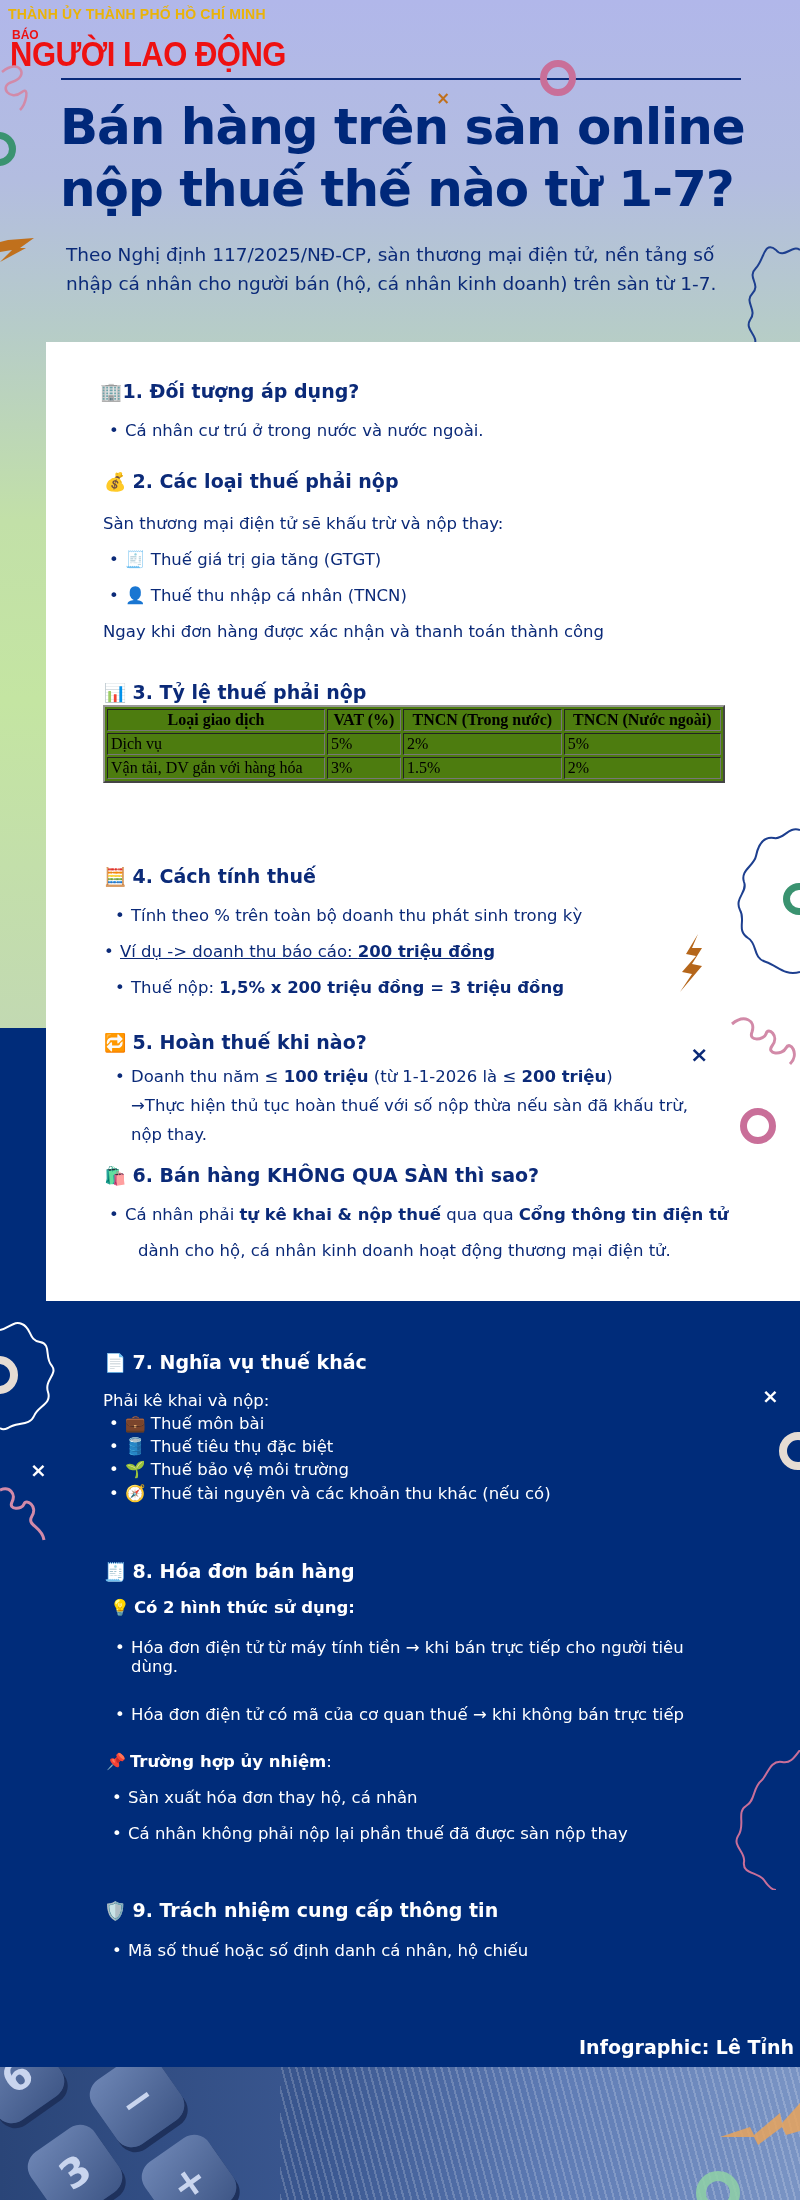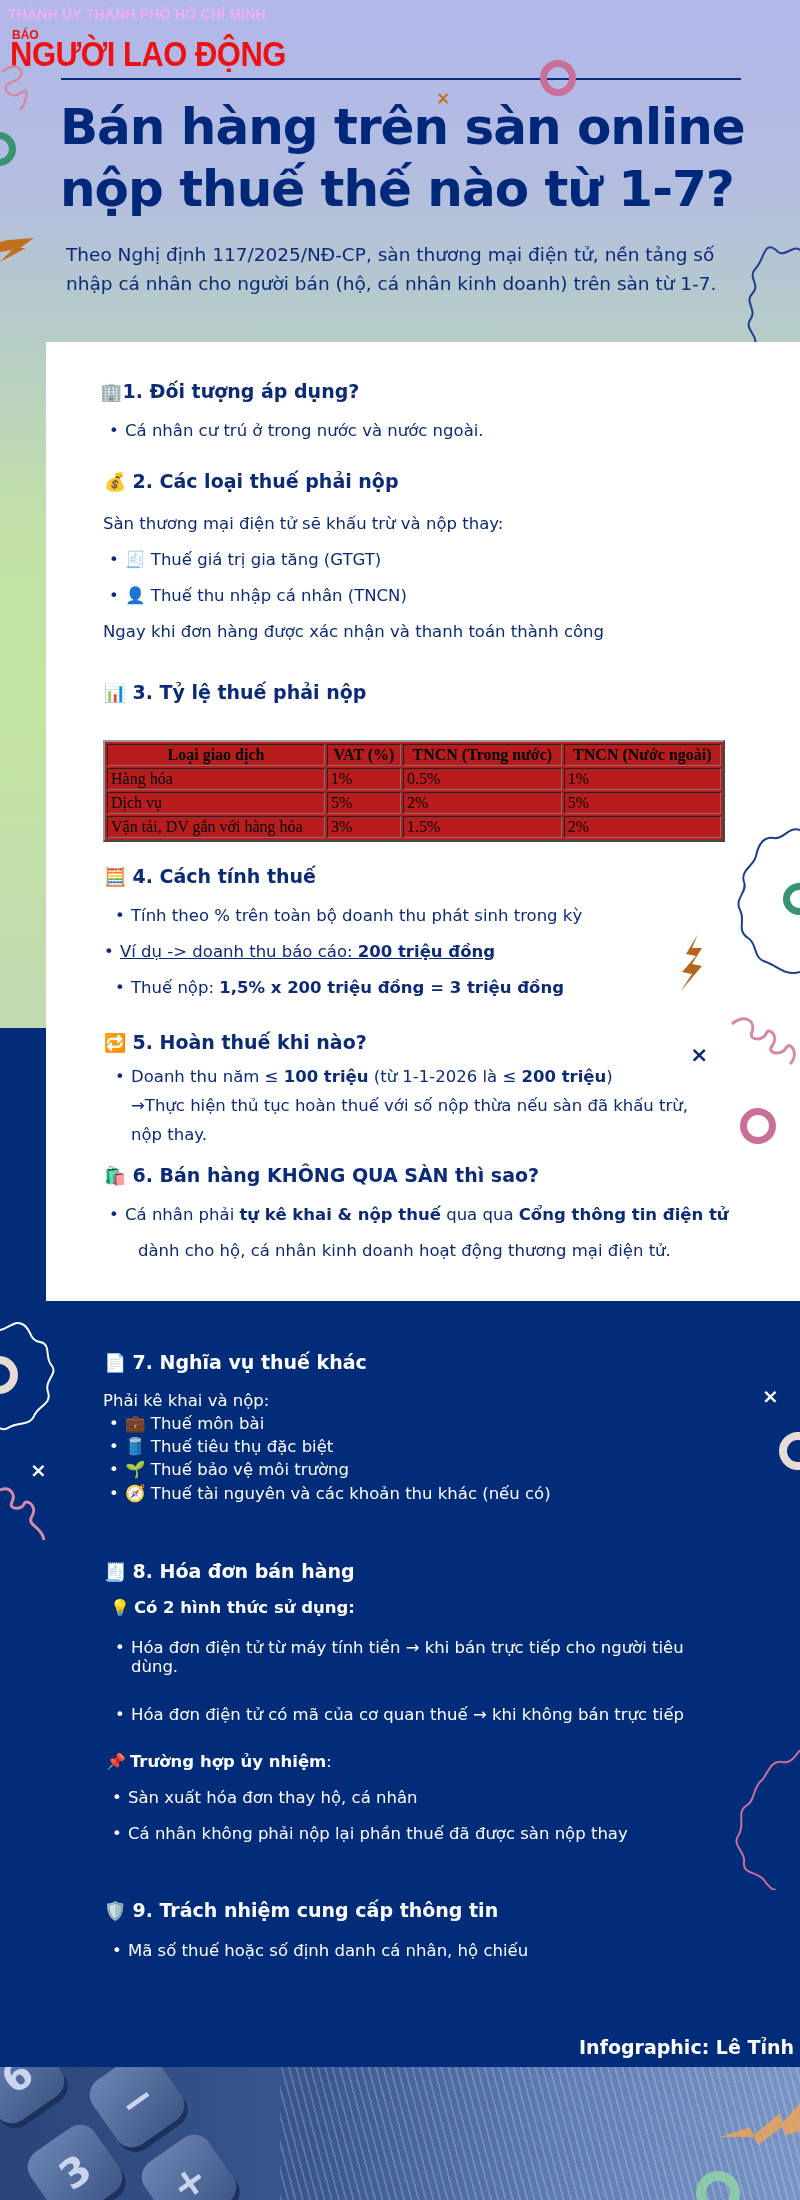--- a/index.html
+++ b/index.html
@@ -12,21 +12,21 @@
   .photo { position: absolute; left: 0; top: 2067px; width: 800px; height: 133px; overflow: hidden;
            background: linear-gradient(90deg, #2a4578 0%, #3a5790 40%, #5f7cb5 70%, #7a94c4 100%); }
   .photo .lines { position: absolute; left: 280px; top: 0; width: 520px; height: 133px;
            background: repeating-linear-gradient(75deg, rgba(255,255,255,0.18) 0 2px, transparent 2px 7px); }
   .key { position: absolute; width: 78px; height: 78px; border-radius: 18px;
          background: linear-gradient(160deg, #6d85b4, #3e5686); box-shadow: 0 6px 0 #1e315c;
          color: #c9d5ee; font-family: "DejaVu Sans", sans-serif; font-size: 40px; font-weight: bold;
          display: flex; align-items: center; justify-content: center; transform: rotate(-35deg); }
 
   .masthead-top { position: absolute; left: 8px; top: 6px; font-family: "Liberation Sans", sans-serif;
-        font-weight: bold; font-size: 14px; color: #f0abfc; letter-spacing: 0.2px; }
+        font-weight: bold; font-size: 14px; color: #eab308; letter-spacing: 0.2px; }
   .masthead-bao { position: absolute; left: 12px; top: 28px; font-family: "Liberation Sans", sans-serif;
         font-weight: bold; font-size: 12px; color: #ee1111; }
   .masthead-name { position: absolute; left: 10px; top: 34px; font-family: "Liberation Sans", sans-serif;
         font-weight: bold; font-size: 31px; color: #ee1111; letter-spacing: -0.5px; transform: scaleY(1.15); transform-origin: top left; }
   .header-rule { position: absolute; left: 61px; top: 78px; width: 680px; height: 2px; background: #0a2a7a; }
 
   .title { position: absolute; left: 60px; top: 96px; width: 720px; font-family: "DejaVu Sans", sans-serif;
         font-weight: bold; font-size: 50px; line-height: 62px; color: #00287a; letter-spacing: -1px; }
   .intro { position: absolute; left: 66px; top: 240px; width: 700px; font-family: "DejaVu Sans", sans-serif;
         font-size: 18.5px; line-height: 29px; color: #0b2a78; }
@@ -34,22 +34,22 @@
   .card { position: absolute; left: 46px; top: 342px; width: 754px; height: 959px; background: #ffffff; }
 
   .sec-h { position: absolute; font-weight: bold; font-size: 19px; color: #0b2a78; white-space: nowrap; }
   .sec-h .emo { font-size: 18px; margin-right: 6px; }
   .txt { position: absolute; font-size: 16.5px; color: #0b2a78; white-space: nowrap; }
   .li { position: absolute; font-size: 16.5px; color: #0b2a78; white-space: nowrap; }
   .li::before { content: "\2022"; position: absolute; left: -16px; top: 0; }
   .dark .sec-h, .dark .txt, .dark .li { color: #ffffff; }
   b { font-weight: bold; }
 
-  table.rates { position: absolute; left: 103px; top: 740px; width: 622px; border: 2px outset #999;
-        border-spacing: 2px; font-family: "Liberation Serif", serif; font-size: 16px; color: #000; background: #b91c1c; }
+  table.rates { position: absolute; left: 103px; top: 705px; width: 622px; border: 2px outset #999;
+        border-spacing: 2px; font-family: "Liberation Serif", serif; font-size: 16px; color: #000; background: #4d7c0f; }
   table.rates th, table.rates td { border: 1px inset #777; padding: 1px 3px; text-align: left; white-space: nowrap; height: 22px; }
   table.rates th { font-weight: bold; text-align: center; }
   table.rates th:first-child { width: 218px; }
 
   .credit { position: absolute; right: 6px; top: 2036px; font-weight: bold; font-size: 19px; color: #ffffff; }
 
   .deco { position: absolute; pointer-events: none; }
   .ring { position: absolute; border-radius: 50%; }
   .xmark { position: absolute; font-weight: bold; font-family: "DejaVu Sans", sans-serif; }
 </style>
@@ -111,26 +111,20 @@
 <table class="rates">
   <thead>
     <tr>
       <th>Loại giao dịch</th>
       <th>VAT (%)</th>
       <th>TNCN (Trong nước)</th>
       <th>TNCN (Nước ngoài)</th>
     </tr>
   </thead>
   <tbody>
-    <tr>
-      <td>Hàng hóa</td>
-      <td>1%</td>
-      <td>0.5%</td>
-      <td>1%</td>
-    </tr>
     <tr>
       <td>Dịch vụ</td>
       <td>5%</td>
       <td>2%</td>
       <td>5%</td>
     </tr>
     <tr>
       <td>Vận tải, DV gắn với hàng hóa</td>
       <td>3%</td>
       <td>1.5%</td>

